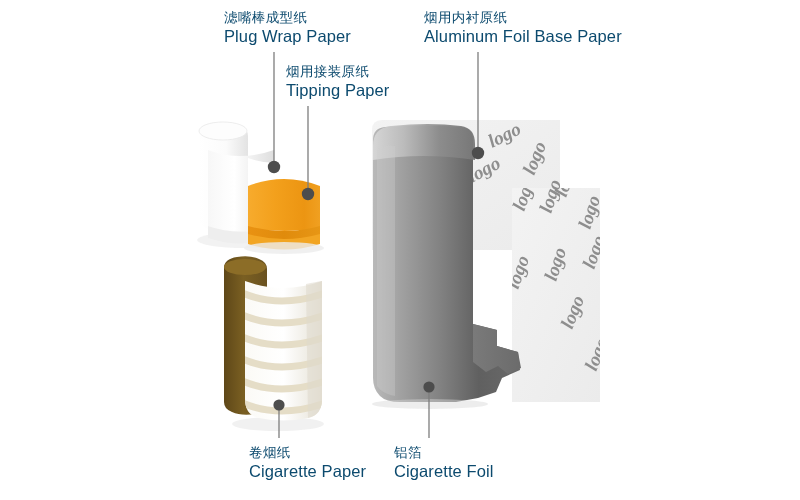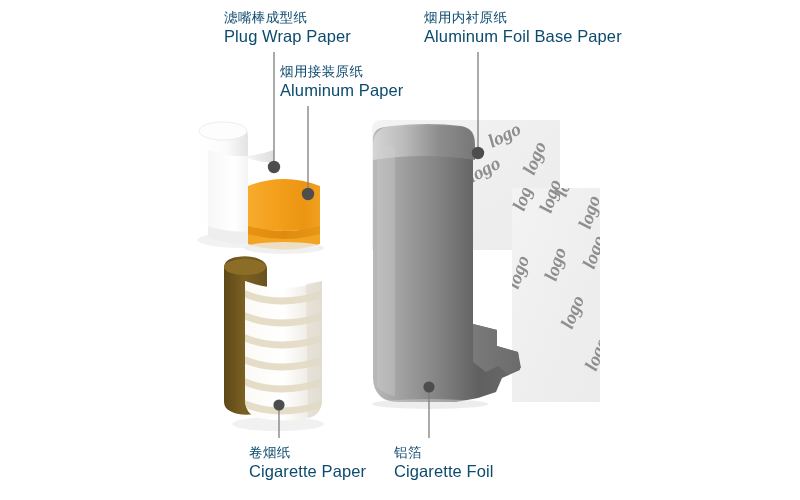--- a/index.html
+++ b/index.html
@@ -36,21 +36,21 @@
     display: block;
     font-size: 13.5px;
     letter-spacing: 0.4px;
   }
   .callout .en {
     display: block;
     font-size: 16.5px;
     letter-spacing: 0.1px;
   }
   .c-plug  { left: 224px; top: 9px; }
-  .c-tip   { left: 280px; top: 63px; }
+  .c-tip   { left: 286px; top: 63px; }
   .c-base  { left: 424px; top: 9px; }
   .c-cig   { left: 249px; top: 444px; }
   .c-foil  { left: 394px; top: 444px; }
 </style>
 </head>
 <body>
 
 <div id="scene">
 
   <svg class="svg-layer" viewBox="0 0 800 500" xmlns="http://www.w3.org/2000/svg">
@@ -231,21 +231,21 @@
     </g>
   </svg>
 
   <div class="callout c-plug">
     <span class="cn">滤嘴棒成型纸</span>
     <span class="en">Plug Wrap Paper</span>
   </div>
 
   <div class="callout c-tip">
     <span class="cn">烟用接装原纸</span>
-    <span class="en">Aluminum Paper</span>
+    <span class="en">Tipping Paper</span>
   </div>
 
   <div class="callout c-base">
     <span class="cn">烟用内衬原纸</span>
     <span class="en">Aluminum Foil Base Paper</span>
   </div>
 
   <div class="callout c-cig">
     <span class="cn">卷烟纸</span>
     <span class="en">Cigarette Paper</span>

